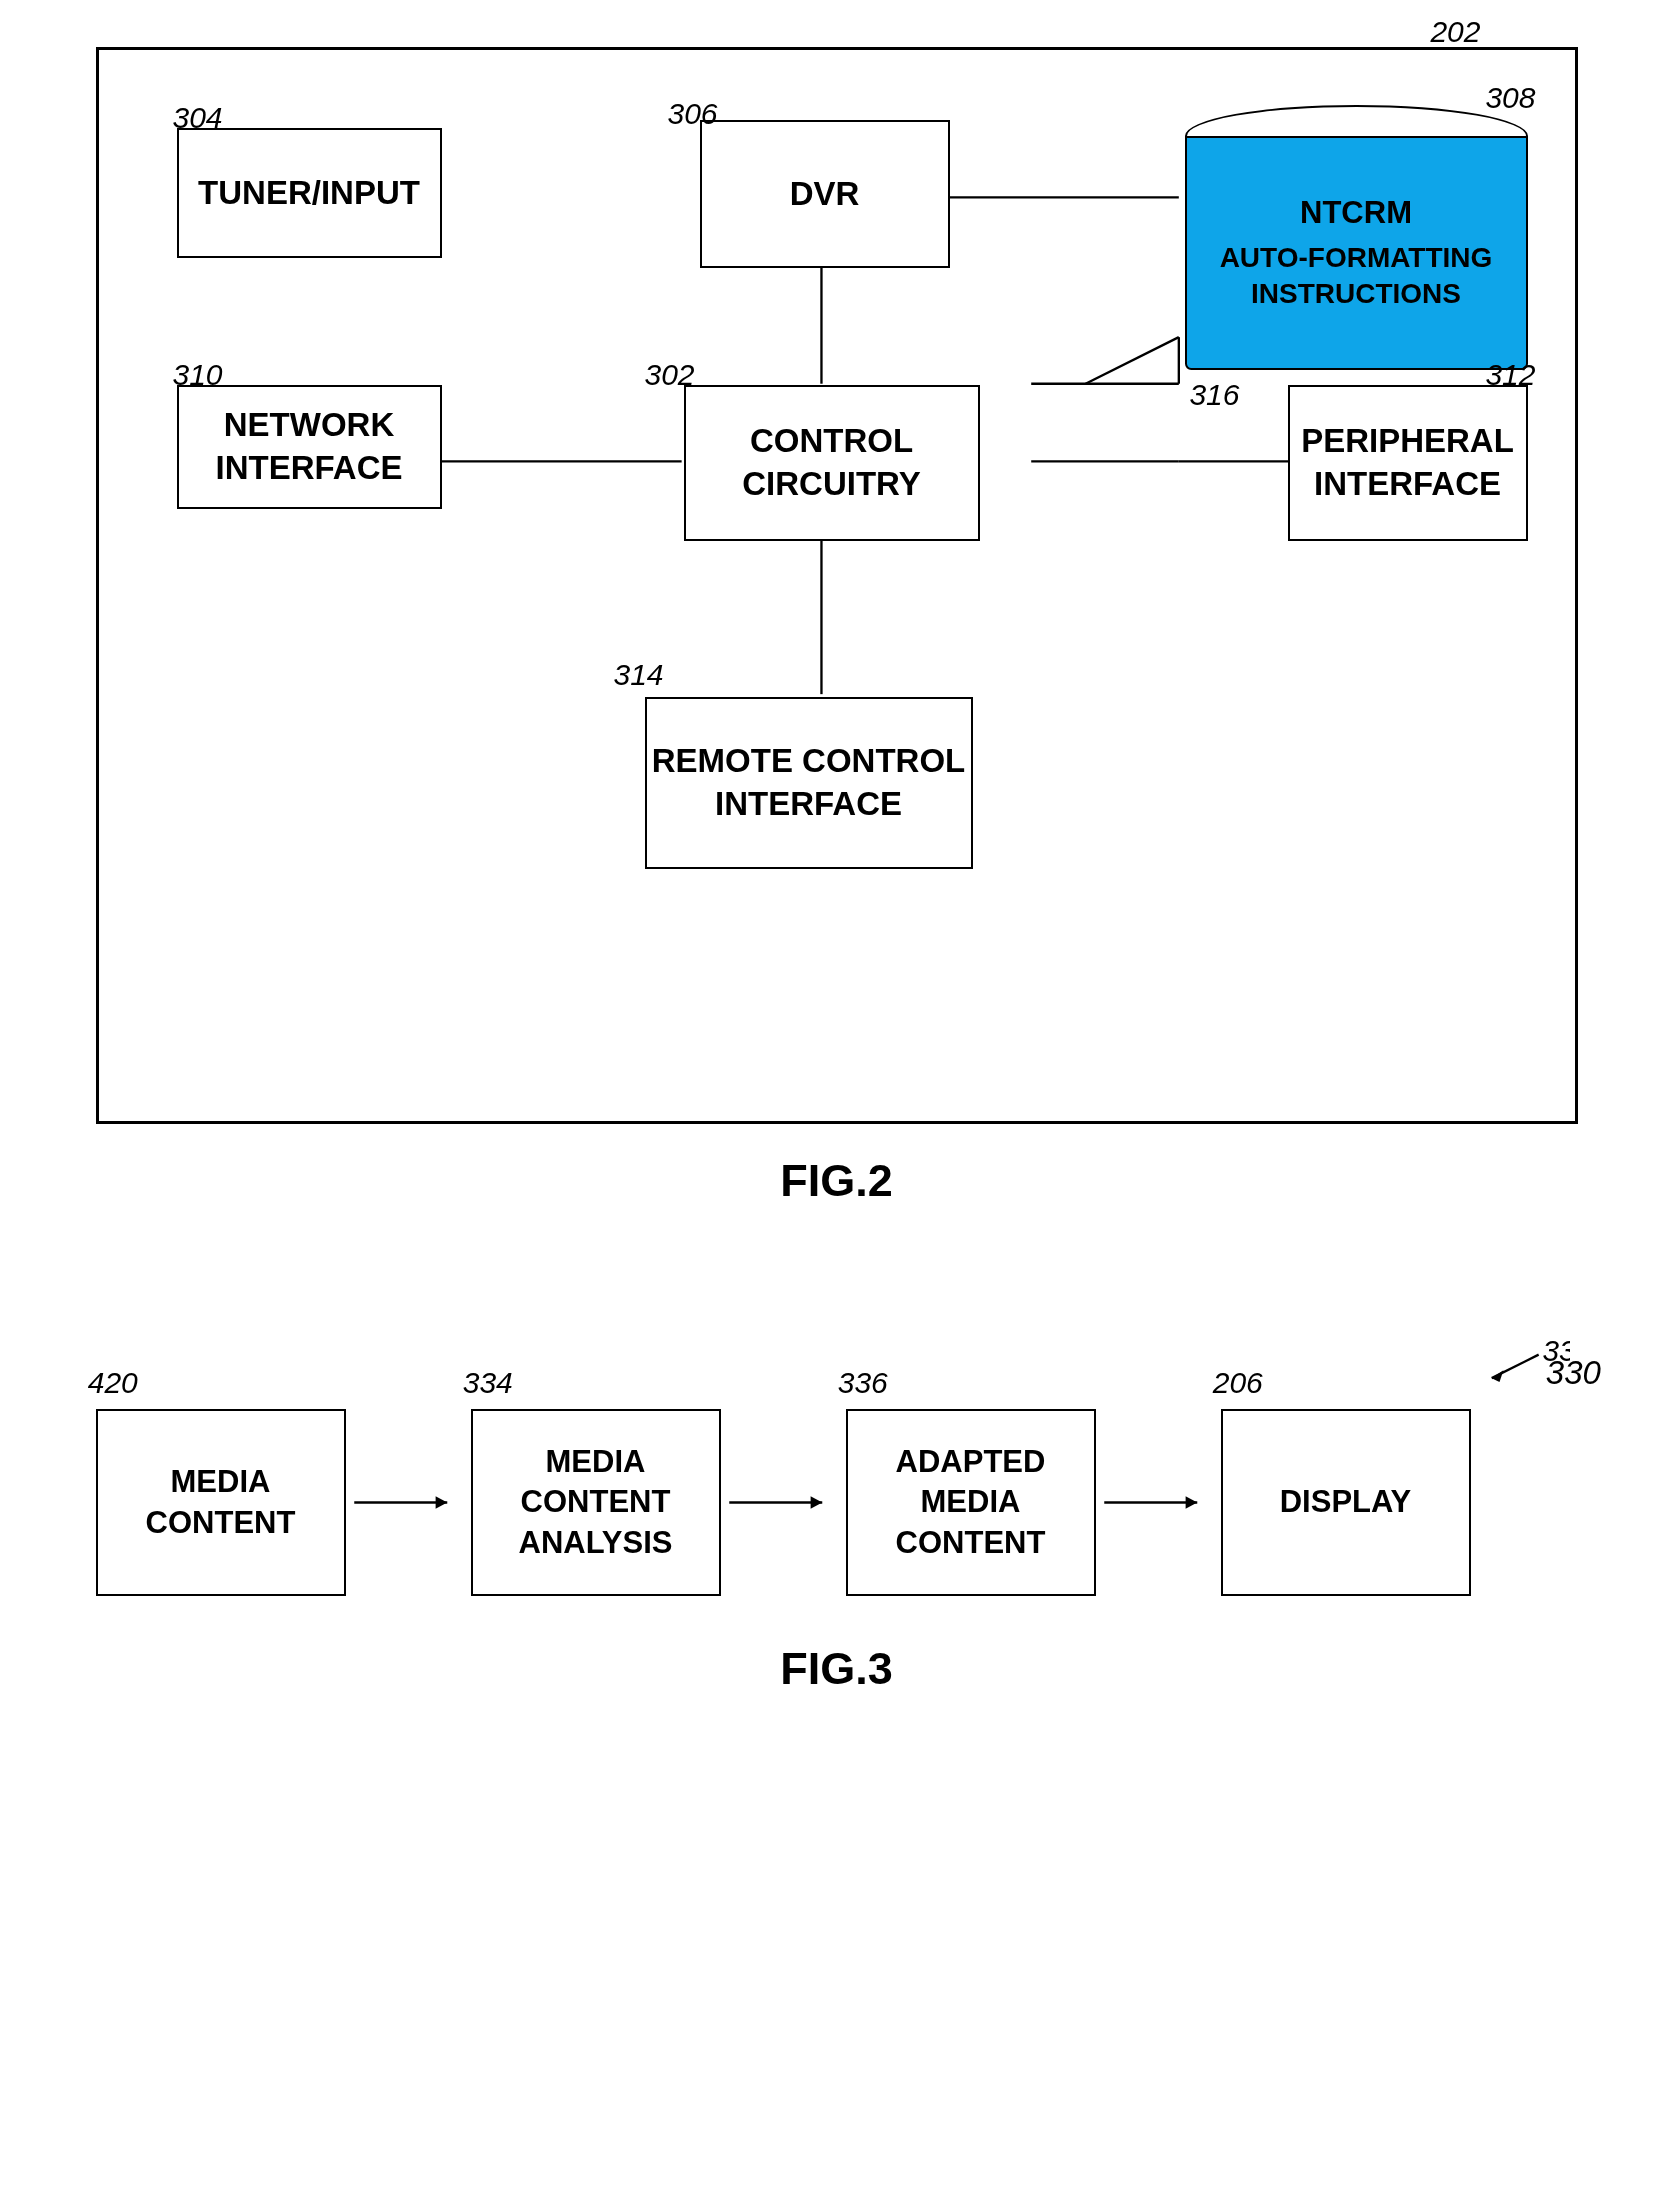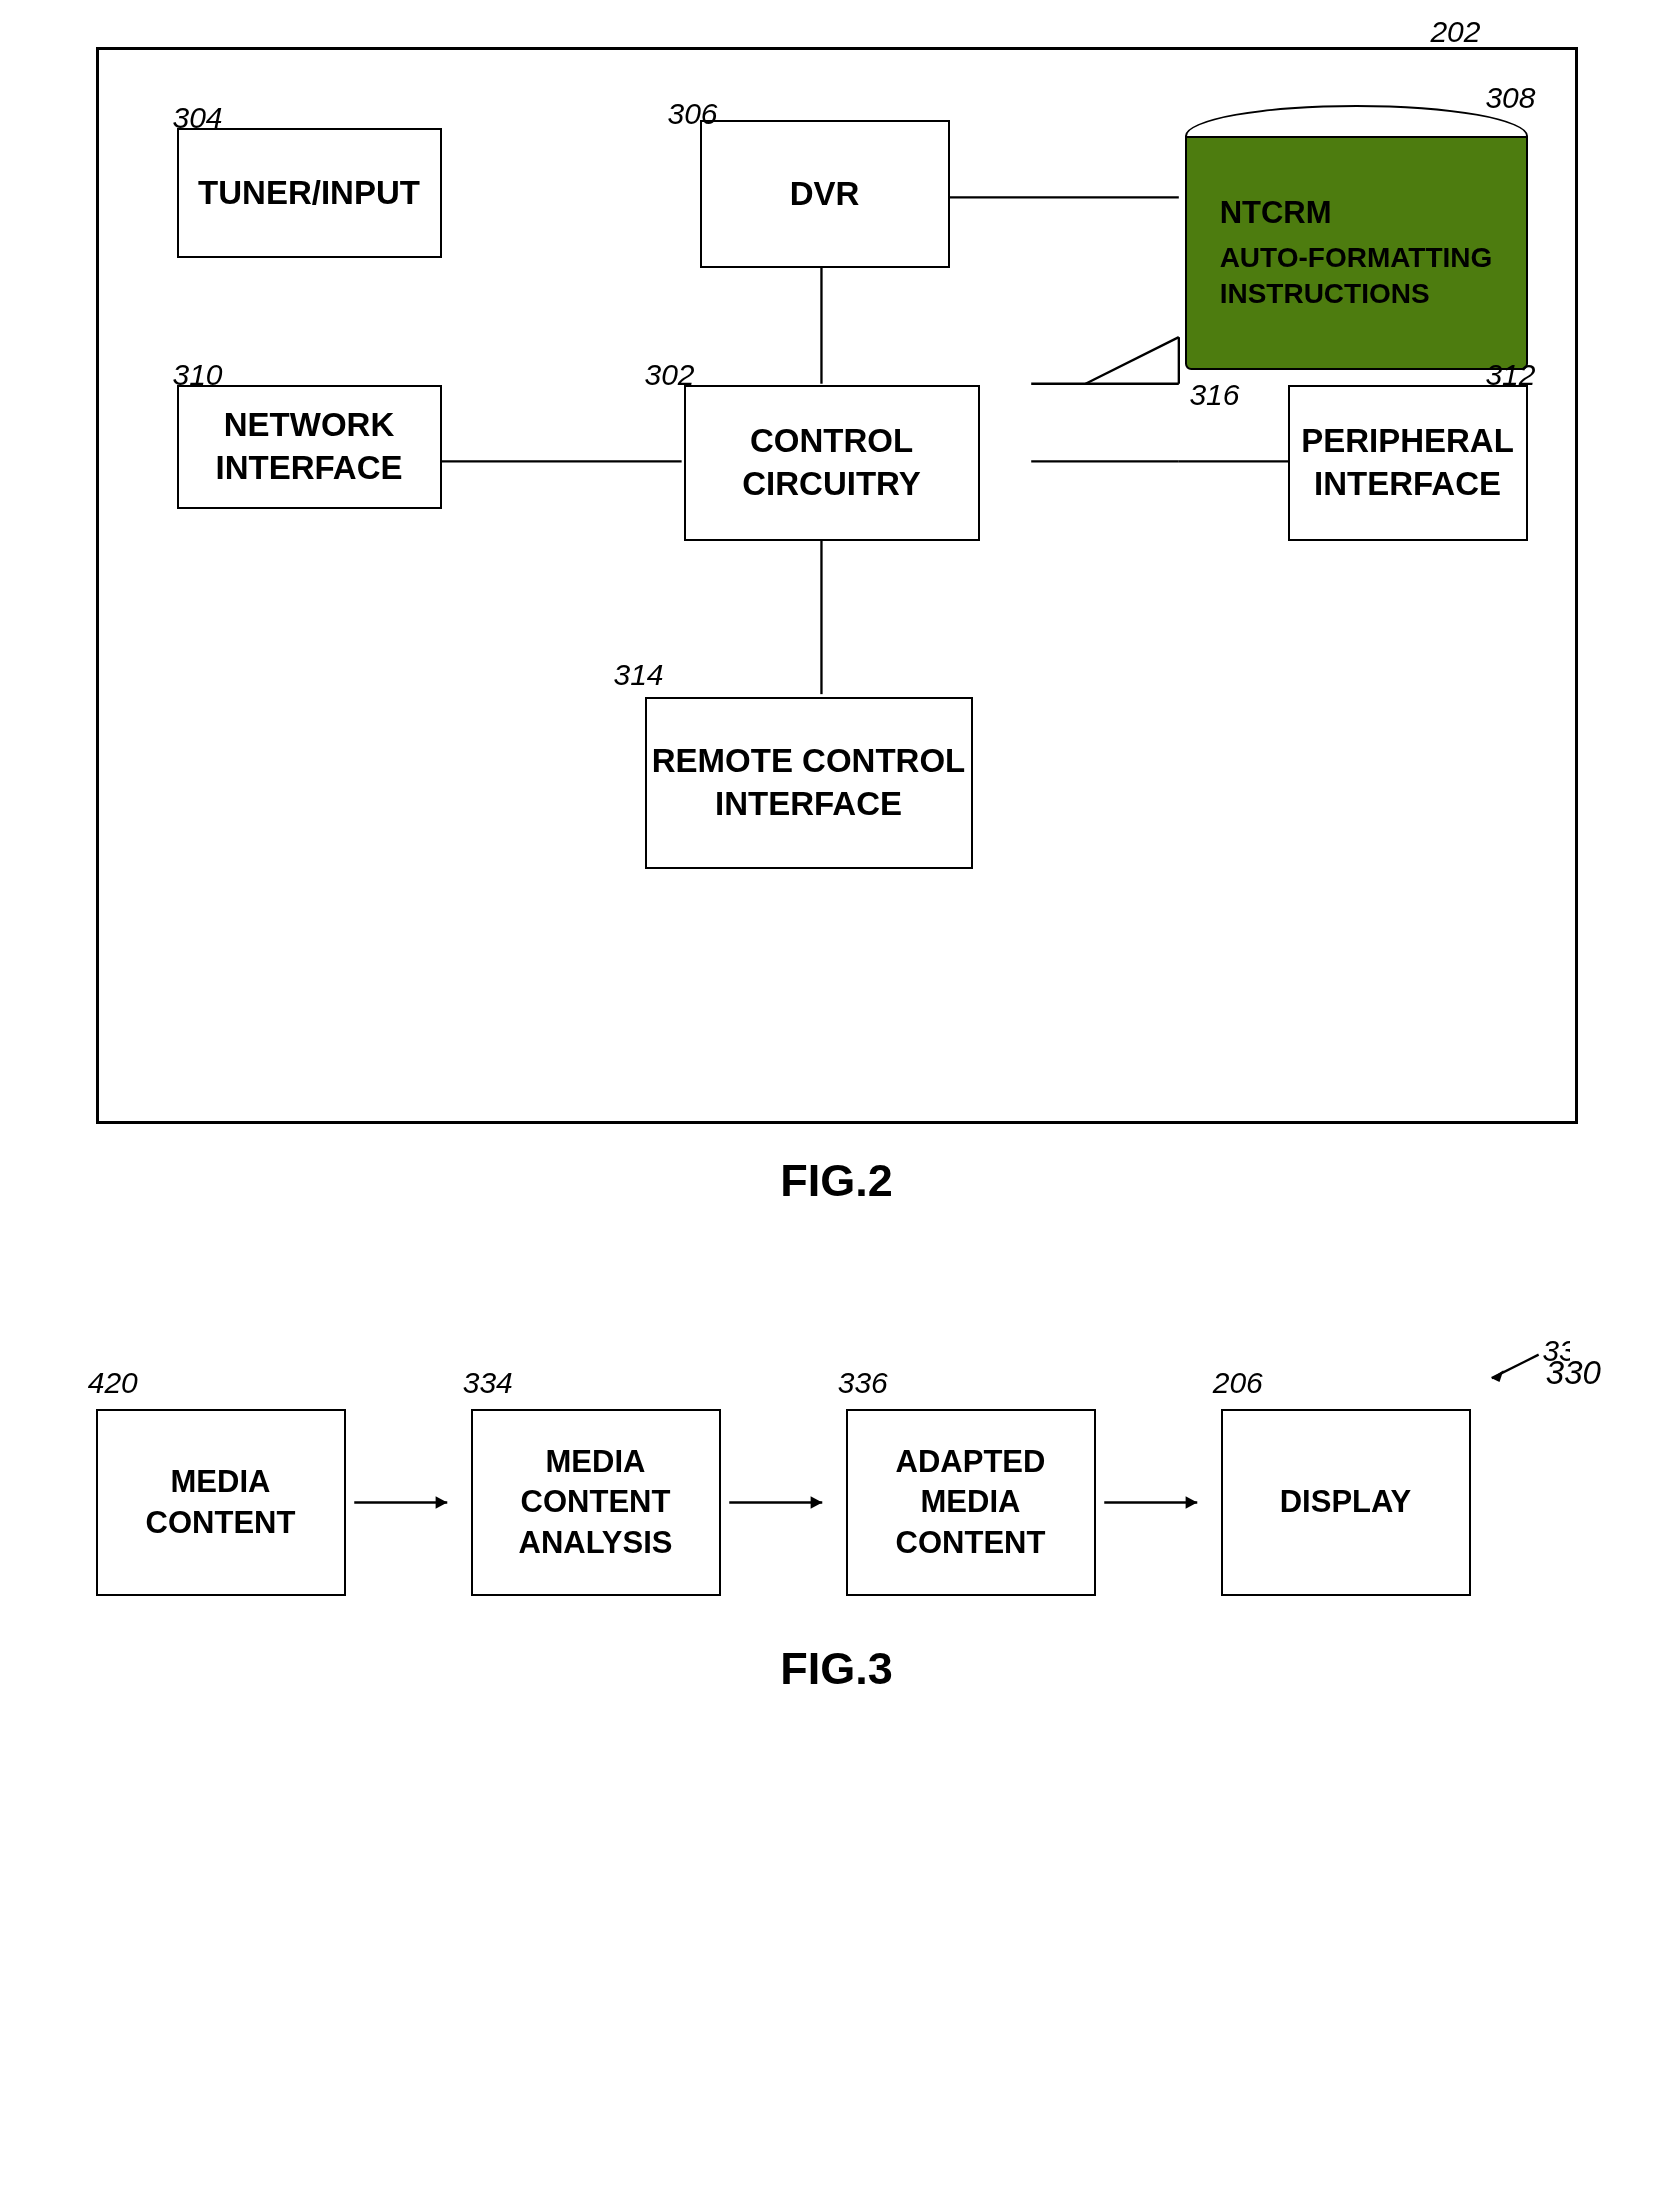--- a/index.html
+++ b/index.html
@@ -84,25 +84,26 @@
     }
 
     .cylinder-body {
       position: absolute;
       top: 31px;
       left: 0;
       width: 343px;
       height: 234px;
       border: 2.3px solid #000;
       border-radius: 0 0 6.2px 6.2px;
-      background: #4d7c0f;
+      background: #0ea5e9;
       display: flex;
       flex-direction: column;
       align-items: center;
       justify-content: center;
+      text-align: center;
       font-size: 30px;
       font-weight: bold;
       line-height: 1.3;
       padding: 7.8px;
     }
 
     .cylinder-top {
       position: absolute;
       top: 0;
       left: 0;

